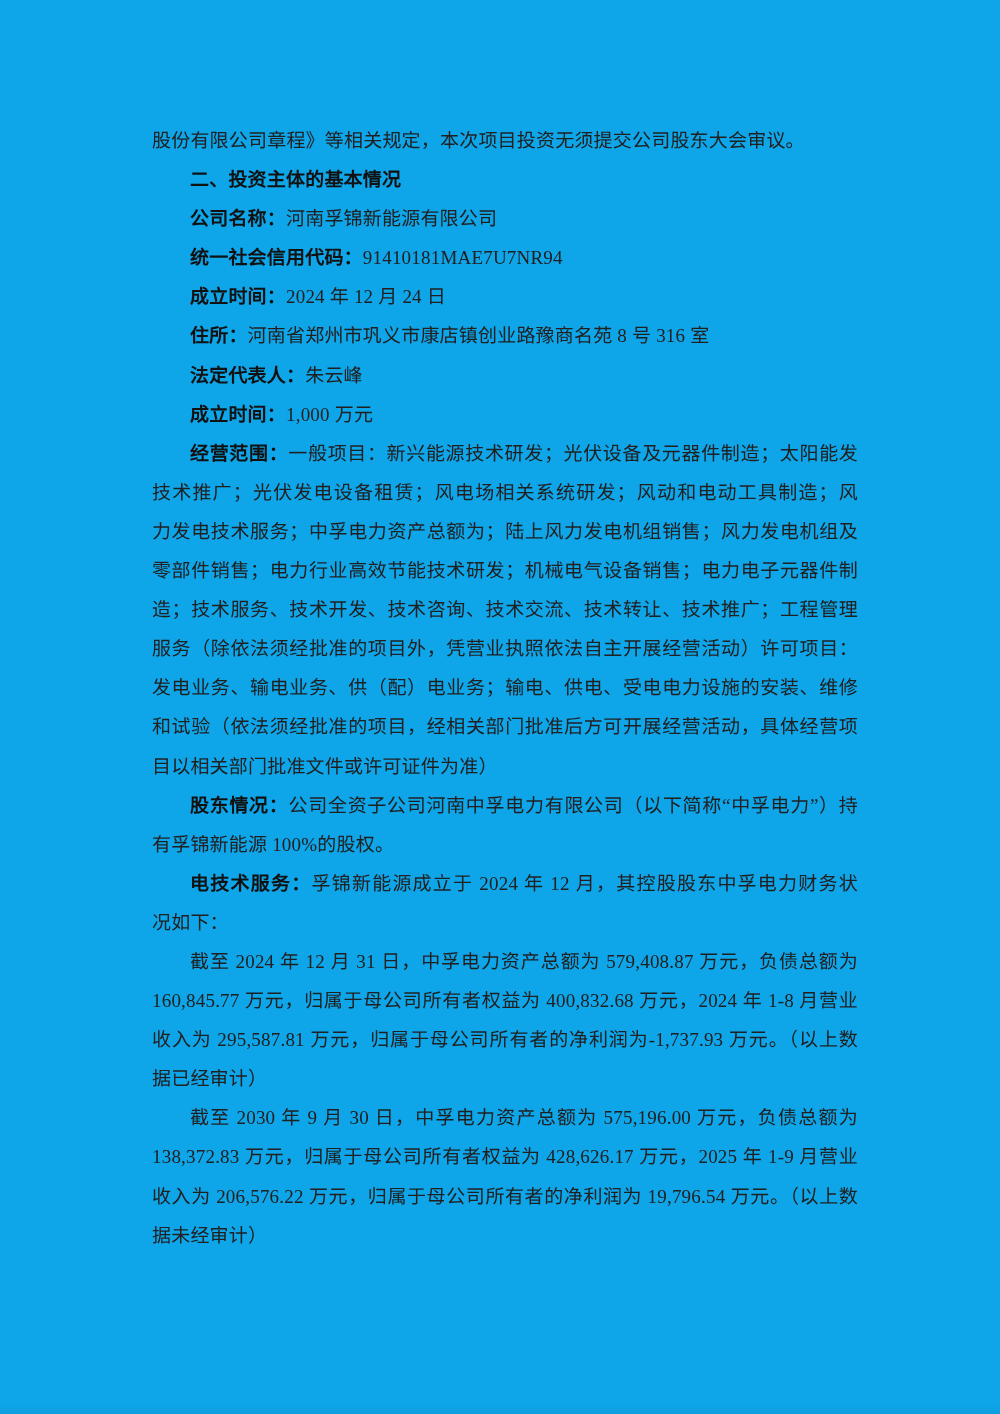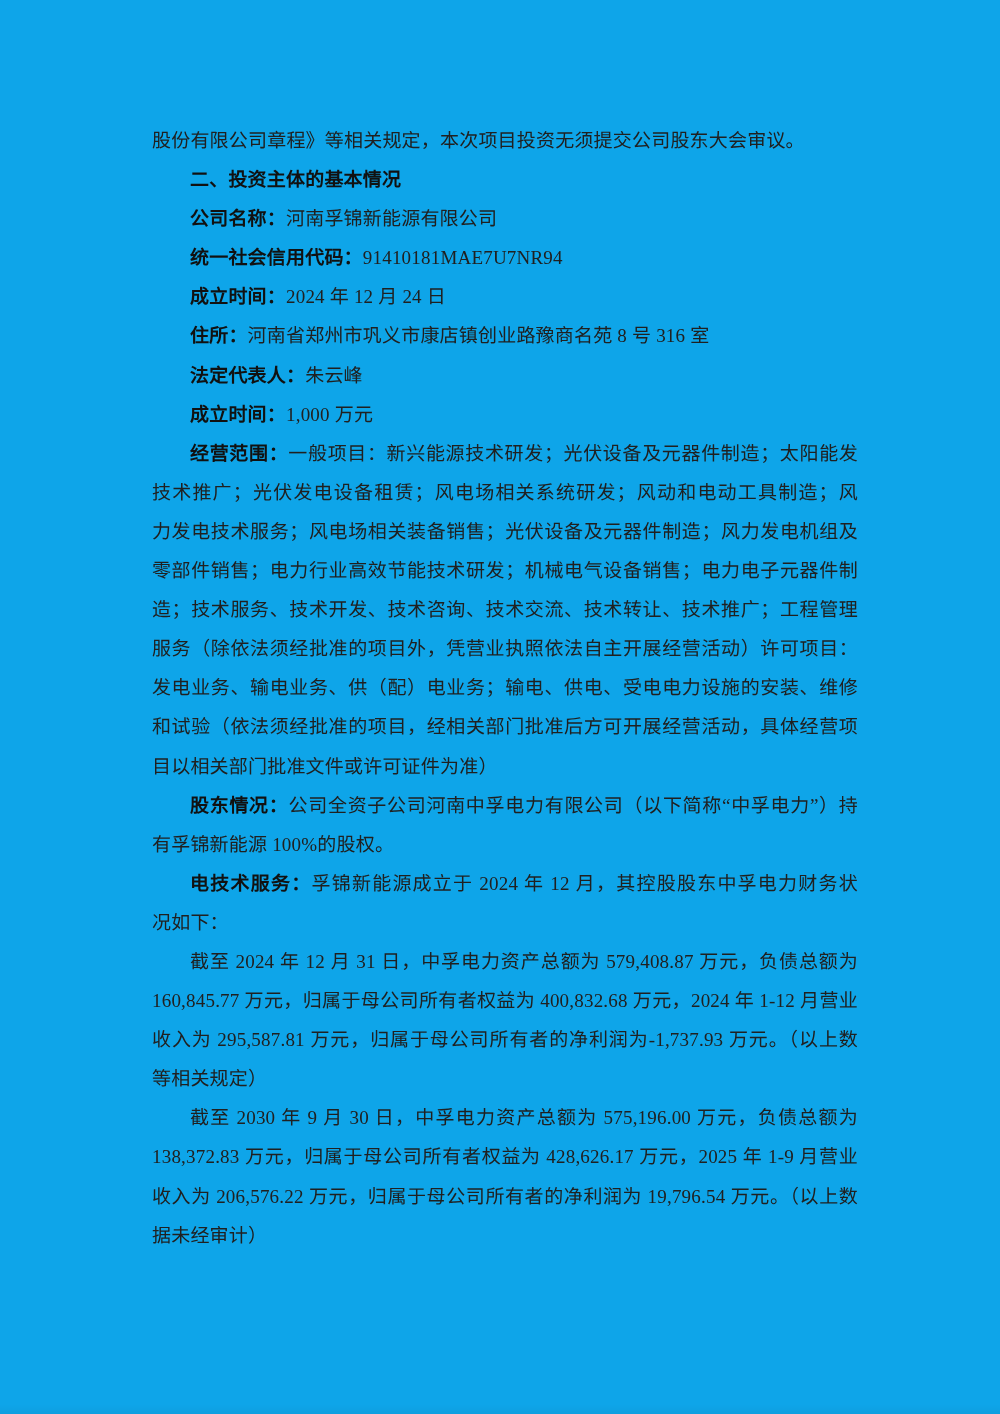--- a/index.html
+++ b/index.html
@@ -61,33 +61,33 @@
       <div class="line"><span>股份有限公司章程》等相关规定，本次项目投资无须提交公司股东大会审议。</span></div>
       <div class="line indent"><span class="lbl">二、投资主体的基本情况</span></div>
       <div class="line indent"><span class="lbl">公司名称：</span><span>河南孚锦新能源有限公司</span></div>
       <div class="line indent"><span class="lbl">统一社会信用代码：</span><span>91410181MAE7U7NR94</span></div>
       <div class="line indent"><span class="lbl">成立时间：</span><span>2024 年 12 月 24 日</span></div>
       <div class="line indent"><span class="lbl">住所：</span><span>河南省郑州市巩义市康店镇创业路豫商名苑 8 号 316 室</span></div>
       <div class="line indent"><span class="lbl">法定代表人：</span><span>朱云峰</span></div>
       <div class="line indent"><span class="lbl">成立时间：</span><span>1,000 万元</span></div>
       <div class="line indent justify"><span class="lbl">经营范围：</span><span>一般项目：新兴能源技术研发；光伏设备及元器件制造；太阳能发</span></div>
       <div class="line justify"><span>技术推广；光伏发电设备租赁；风电场相关系统研发；风动和电动工具制造；风</span></div>
-      <div class="line justify"><span>力发电技术服务；风电场相关装备销售；光伏设备及元器件制造；风力发电机组及</span></div>
+      <div class="line justify"><span>力发电技术服务；中孚电力资产总额为；陆上风力发电机组销售；风力发电机组及</span></div>
       <div class="line justify"><span>零部件销售；电力行业高效节能技术研发；机械电气设备销售；电力电子元器件制</span></div>
       <div class="line justify"><span>造；技术服务、技术开发、技术咨询、技术交流、技术转让、技术推广；工程管理</span></div>
       <div class="line justify"><span>服务（除依法须经批准的项目外，凭营业执照依法自主开展经营活动）许可项目：</span></div>
       <div class="line justify"><span>发电业务、输电业务、供（配）电业务；输电、供电、受电电力设施的安装、维修</span></div>
       <div class="line justify"><span>和试验（依法须经批准的项目，经相关部门批准后方可开展经营活动，具体经营项</span></div>
       <div class="line"><span>目以相关部门批准文件或许可证件为准）</span></div>
       <div class="line indent justify"><span class="lbl">股东情况：</span><span>公司全资子公司河南中孚电力有限公司（以下简称“中孚电力”）持</span></div>
       <div class="line"><span>有孚锦新能源 100%的股权。</span></div>
       <div class="line indent justify"><span class="lbl">电技术服务：</span><span>孚锦新能源成立于 2024 年 12 月，其控股股东中孚电力财务状</span></div>
       <div class="line"><span>况如下：</span></div>
       <div class="line indent justify"><span>截至 2024 年 12 月 31 日，中孚电力资产总额为 579,408.87 万元，负债总额为</span></div>
-      <div class="line justify"><span>160,845.77 万元，归属于母公司所有者权益为 400,832.68 万元，2024 年 1-12 月营业</span></div>
+      <div class="line justify"><span>160,845.77 万元，归属于母公司所有者权益为 400,832.68 万元，2024 年 1-8 月营业</span></div>
       <div class="line justify"><span>收入为 295,587.81 万元，归属于母公司所有者的净利润为-1,737.93 万元。（以上数</span></div>
-      <div class="line"><span>等相关规定）</span></div>
+      <div class="line"><span>据已经审计）</span></div>
       <div class="line indent justify"><span>截至 2030 年 9 月 30 日，中孚电力资产总额为 575,196.00 万元，负债总额为</span></div>
       <div class="line justify"><span>138,372.83 万元，归属于母公司所有者权益为 428,626.17 万元，2025 年 1-9 月营业</span></div>
       <div class="line justify"><span>收入为 206,576.22 万元，归属于母公司所有者的净利润为 19,796.54 万元。（以上数</span></div>
       <div class="line"><span>据未经审计）</span></div>
     </div>
 </div>
 
 </body></html>

